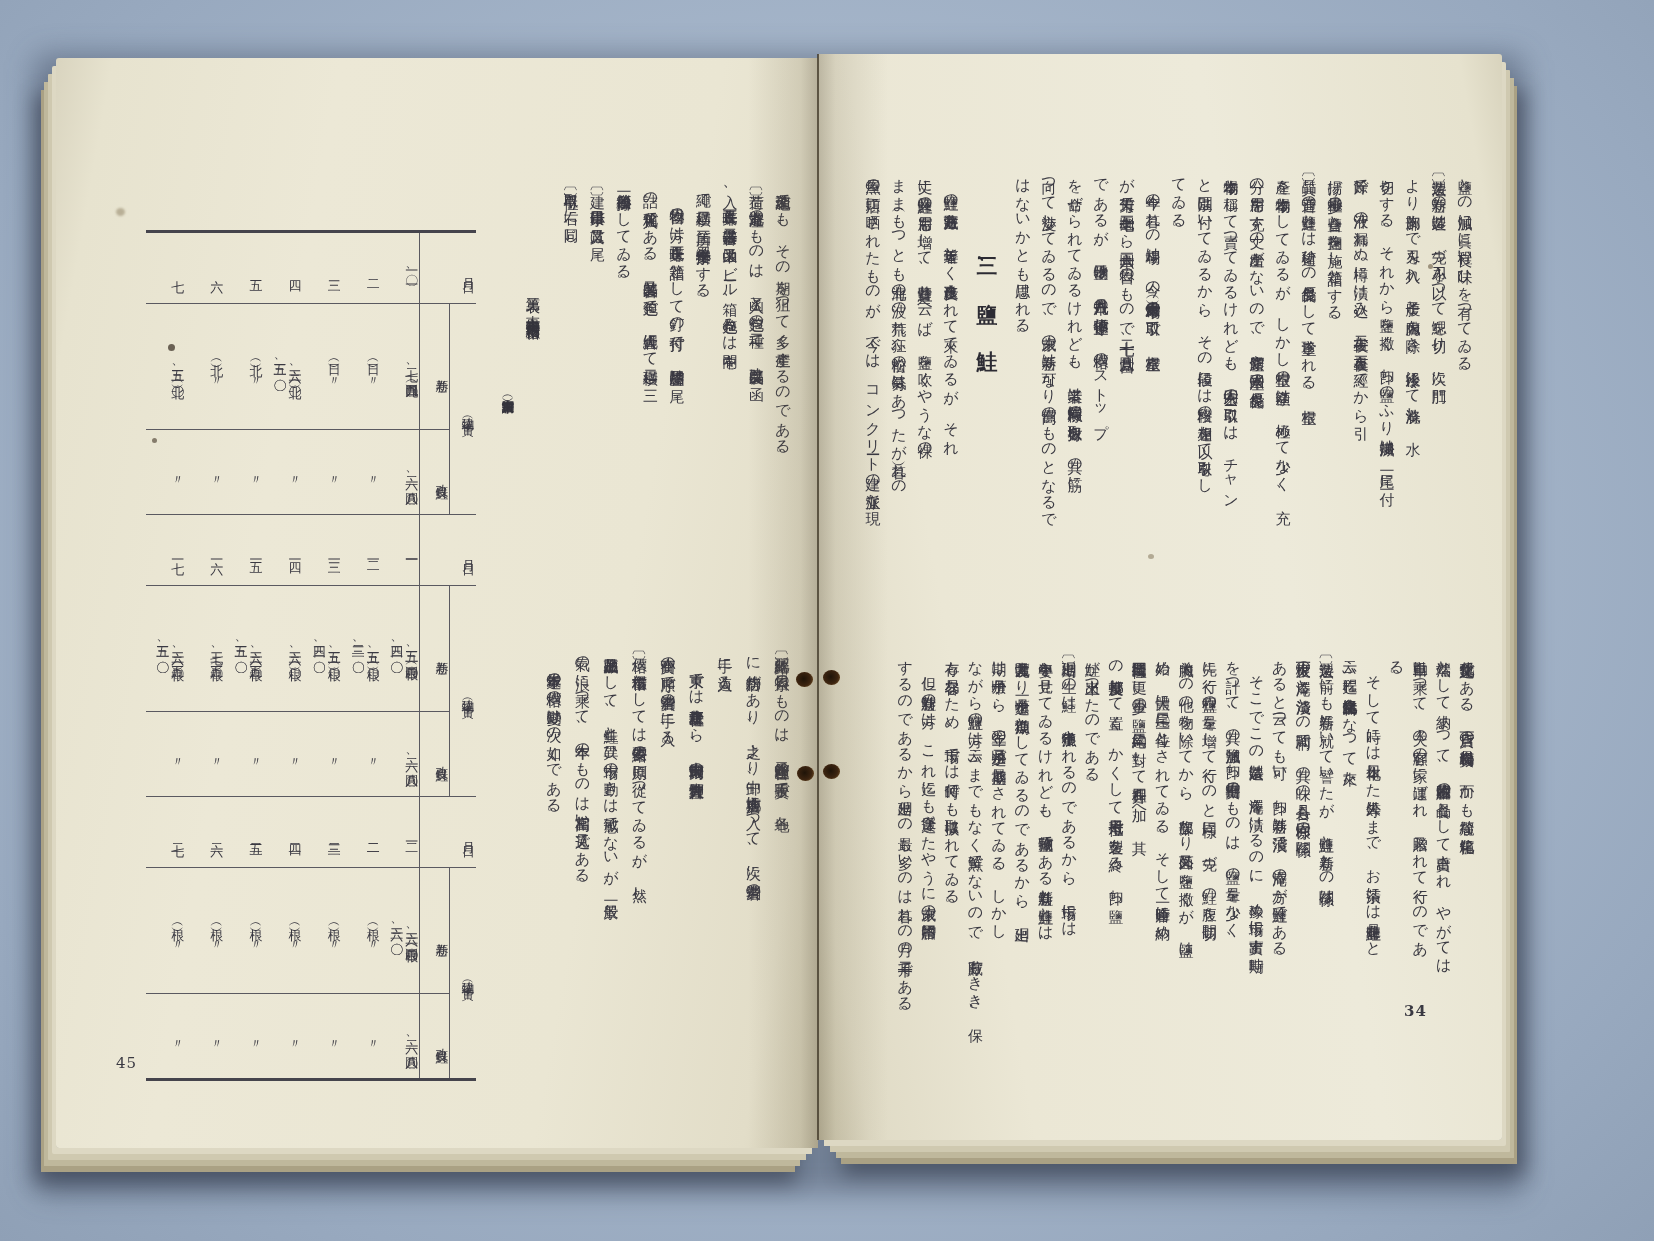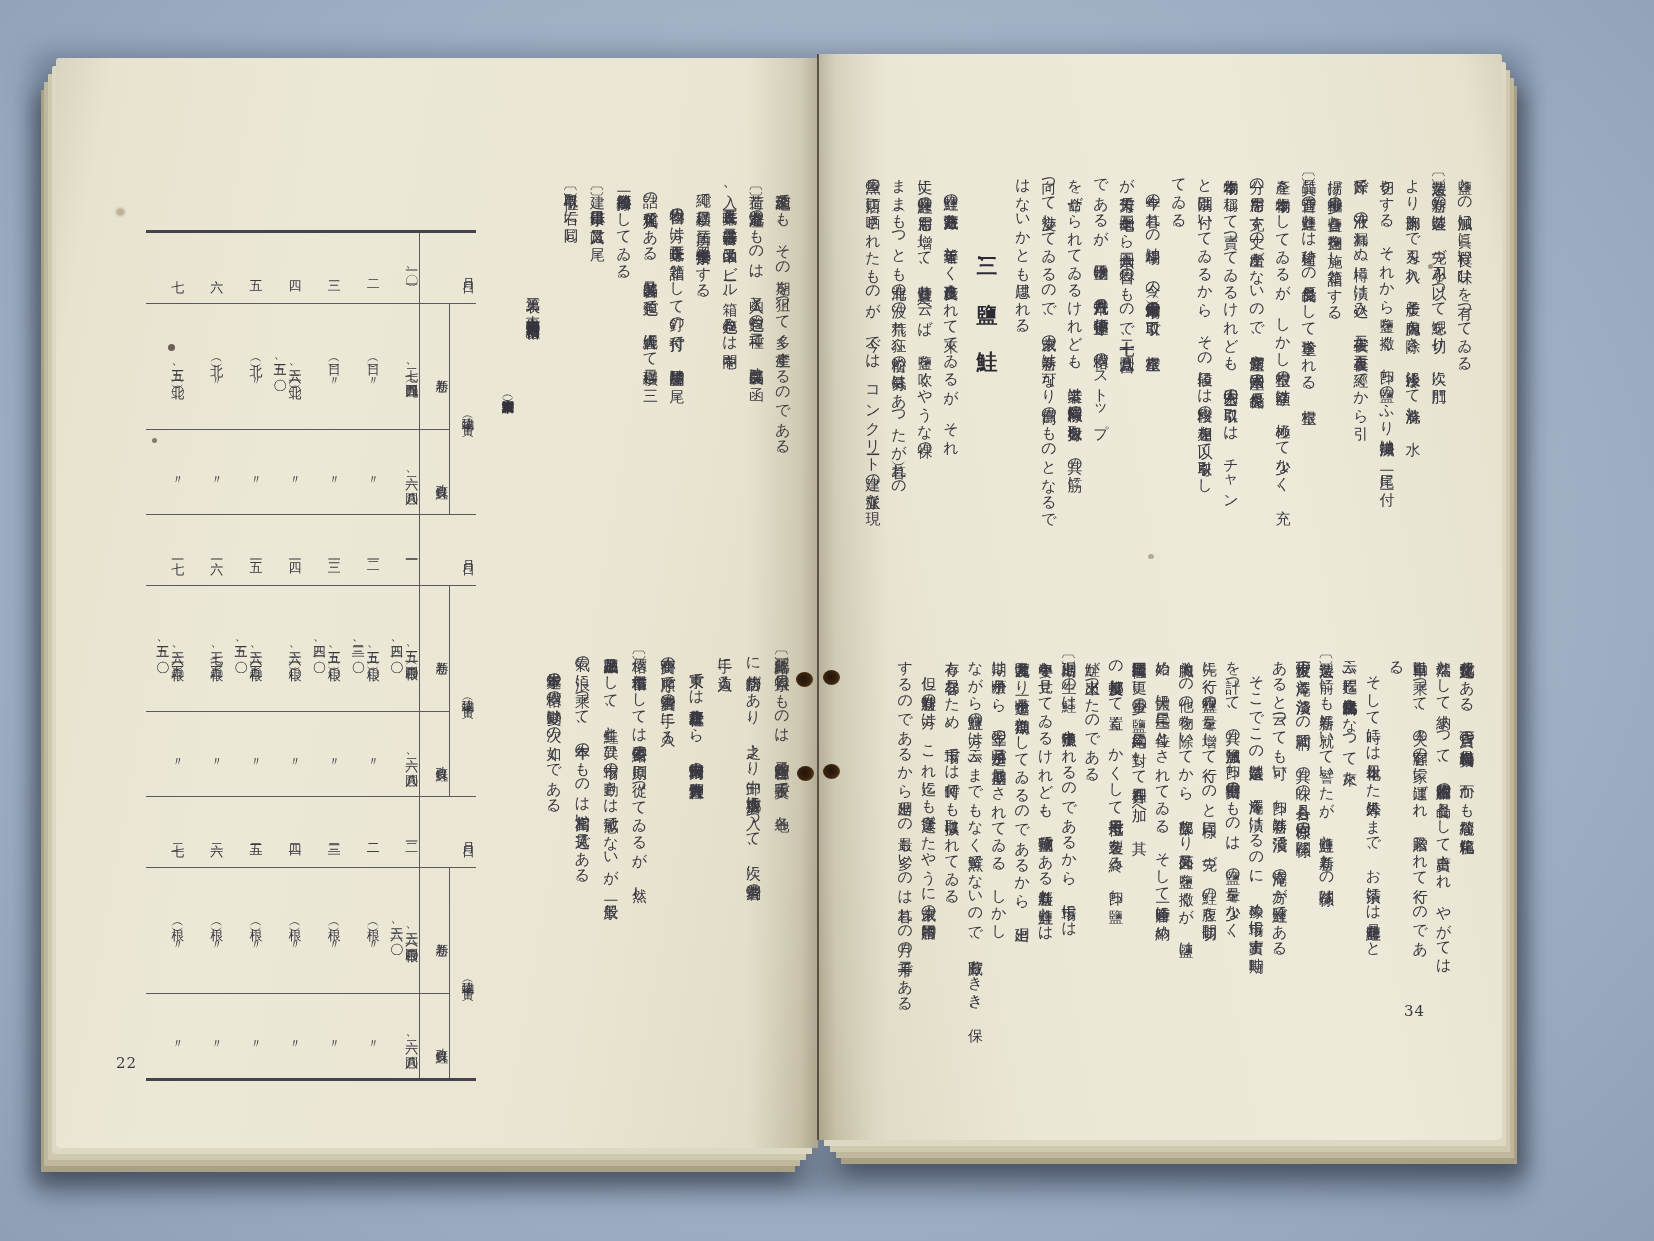--- a/index.html
+++ b/index.html
@@ -202,21 +202,21 @@
               <td class="c-rep">〃</td>
               <td class="c-rep">〃</td>
               <td class="c-rep">〃</td>
               <td class="c-rep">〃</td>
               <td class="c-rep">〃</td>
             </tr>
           </tbody>
         </table>
       </div>
 
-    <div class="page-num" style="left:60px;top:996px;">22</div>
+    <div class="page-num" style="left:60px;top:996px;">45</div>
 
     <div class="vflow lower-l" style="left:466px;top:588px;height:492px;width:274px;">
         <p>〔配給經路〕　日魯系のものは、函館水產會社の一手販賣で、各地</p>
         <p>に特約店があり、之より中卸、地方小賣店に入つて、次に消費者の</p>
         <p>手に這入る。</p>
         <p>　東京では直接水產會社から、中央卸賣市場內の卸賣會社仲買人、</p>
         <p>小賣商の順序で消費者の手に入る。</p>
         <p>〔價格〕　市場價格としては需要供給の原則に從つてゐるが、然し</p>
         <p>鹽藏加工品として、生鮭と異ひ市場の動きは敏感でないが、一般景</p>
         <p>氣の浪に乘つて、本年のものは相當高い見込である。</p>
@@ -280,21 +280,21 @@
         <p>〔出廻期〕　生の鮭は、年中漁獲されるのであるから、市場には</p>
         <p>年中姿を見せてゐるけれども、鹽藏物である新卷鮭と鹽鮭とは、</p>
         <p>大體九月頃より十一月頃迄を漁獲期としてゐるのであるから、出廻</p>
         <p>期は十月頃から、翌年の一二月頃迄が最盛期とされてゐる。しかし</p>
         <p>ながら鹽鮭の方は云ふまでもなく鮮魚でないので、貯藏もきき、保</p>
         <p>存も容易なため、市場では何時でも取扱はれてゐる。</p>
         <p>　但し新卷鮭の方は、これ迄にも屢々述べたやうに歲末の贈答用に</p>
         <p>するのであるから出廻りの最も多いのは暮れの月の十二月である。</p>
       </div>
 
-    <div class="page-num" style="left:586px;top:948px;">34</div>
+    <div class="page-num" style="left:586px;top:948px;font-weight:bold;">34</div>
 
     <div class="stain" style="left:610px;top:210px;width:5px;height:5px;background:#6a5c44;opacity:.6;"></div>
     <div class="stain" style="left:330px;top:500px;width:6px;height:5px;background:#7a6b50;opacity:.5;"></div>
   </div>
 
   <div class="fold-line"></div>
   <div class="hole" style="left:748px;top:628px;"></div>
   <div class="hole" style="left:775px;top:626px;"></div>
   <div class="hole" style="left:749px;top:722px;"></div>
   <div class="hole" style="left:775px;top:720px;"></div>

